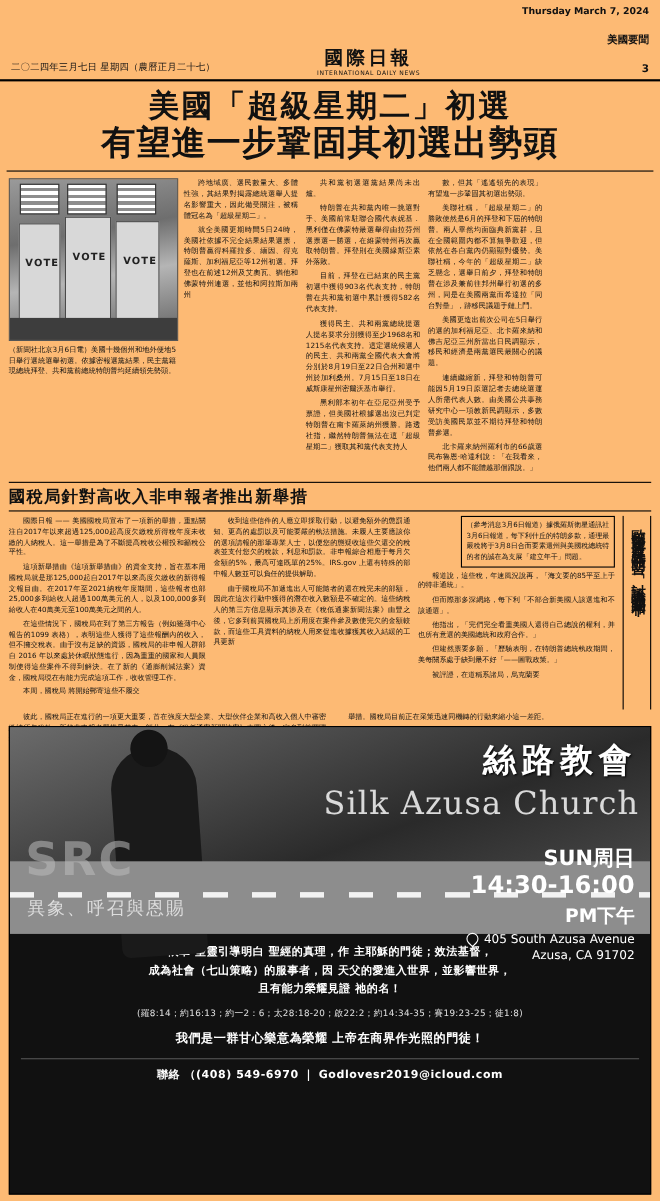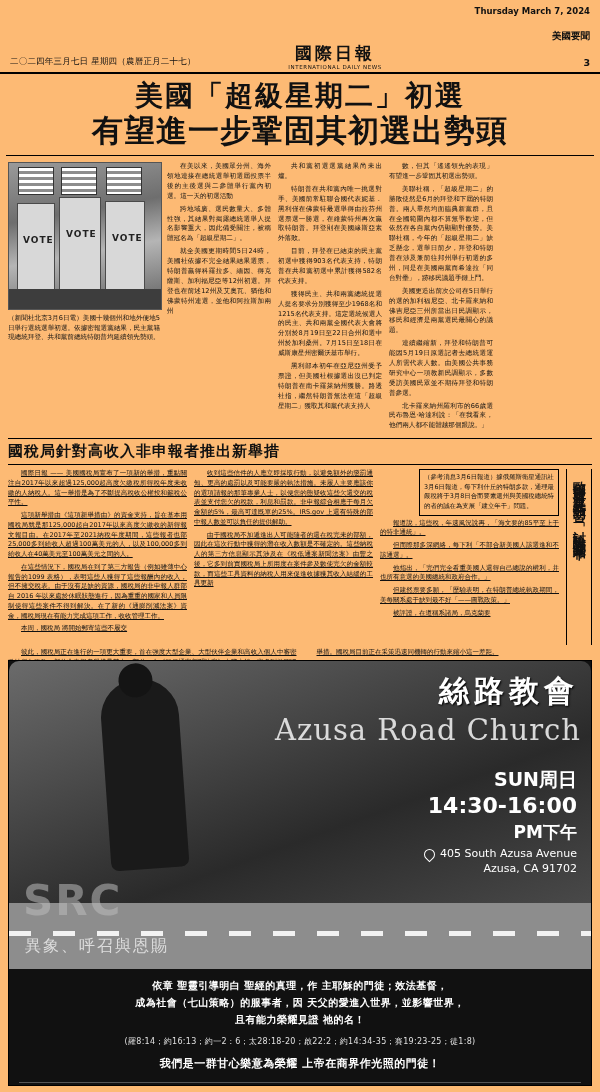--- a/index.html
+++ b/index.html
@@ -39,27 +39,27 @@
 
   .col{font-size:6.6px;line-height:1.5;text-align:justify;}
   .col p{margin:0 0 3px 0;text-indent:13px;}
   .tcol{width:104px;flex:0 0 104px;}
 
   
   .sec2{padding:4px 8px 0 8px;}
   .sec2-title{font-family:"DejaVu Serif","Liberation Serif",serif;font-weight:bold;font-size:15px;letter-spacing:1px;border-top:1.5px solid #000;border-bottom:1px solid #000;padding:3px 0 3px 0;margin-bottom:4px;}
   .sec2-cols{display:flex;gap:7px;}
   .sec2-cols .c{flex:1;font-size:6.5px;line-height:1.5;text-align:justify;}
-  .sec2-cols .c p{margin:0 0 3px 0;text-indent:13px;text-decoration:underline;}
+  .sec2-cols .c p{margin:0 0 3px 0;text-indent:13px;}
   .vtitle{writing-mode:vertical-rl;text-orientation:upright;font-family:"DejaVu Serif","Liberation Serif",serif;font-weight:bold;font-size:13px;letter-spacing:3px;border-left:1px solid #000;border-right:1px solid #000;padding:2px 3px;height:172px;}
   .boxed{border:1px solid #000;padding:3px 4px;font-size:6.4px;line-height:1.5;text-align:justify;margin-bottom:3px;margin-left:39px;}
 
   
   .ad{position:absolute;left:8px;right:8px;bottom:6px;height:424px;border:1px solid #000;background:#111;color:#fff;overflow:hidden;}
-  .ad-top{position:relative;height:308px;background:linear-gradient(160deg,#6b6b6b,#2a2a2a 55%,#555 100%);border-radius:10px;}
+  .ad-top{position:relative;height:188px;background:linear-gradient(160deg,#6b6b6b,#2a2a2a 55%,#555 100%);}
   .ad-figure{position:absolute;left:96px;top:18px;width:78px;height:190px;background:#1a1a1a;border-radius:38px 38px 8px 8px;transform:rotate(-4deg);}
   .ad-figure:after{content:"";position:absolute;left:20px;top:-16px;width:34px;height:34px;background:#141414;border-radius:50%;}
   .ad-path{position:absolute;left:0;bottom:0;width:100%;height:66px;background:#8d8d8d;}
   .ad-path:after{content:"";position:absolute;left:0;top:28px;width:100%;height:5px;background:repeating-linear-gradient(90deg,#f2f2f2 0 22px,transparent 22px 44px);}
   .ad-cn{position:absolute;right:12px;top:10px;font-family:"DejaVu Serif","Liberation Serif",serif;font-size:30px;font-weight:bold;letter-spacing:5px;text-shadow:1px 1px 2px #000;}
   .ad-en{position:absolute;right:10px;top:52px;font-family:"DejaVu Serif","Liberation Serif",serif;font-size:29px;letter-spacing:1px;color:#e8e8e8;opacity:.92;}
   .ad-sun{position:absolute;right:14px;top:106px;font-size:19px;font-weight:bold;}
   .ad-time{position:absolute;right:14px;top:132px;font-size:22px;font-weight:bold;}
   .ad-pm{position:absolute;right:14px;top:160px;font-size:17px;font-weight:bold;}
   .ad-addr{position:absolute;right:14px;top:186px;font-size:11px;text-align:right;line-height:1.35;}
@@ -107,21 +107,20 @@
         <div class="booth b3"></div>
         <div class="vote v1">VOTE</div>
         <div class="vote v2">VOTE</div>
         <div class="vote v3">VOTE</div>
         <div class="ground"></div>
       </div>
       <div class="cap">（新聞社北京3月6日電）美國十幾個州和地外便地5日舉行選統選舉初選。依據密報選黨結果，民主黨籍現總統拜登、共和黨前總統特朗普均延續領先勢頭。</div>
     </div>
 
     <div class="col tcol">
-      <p>在美以來，美國眾分州、海外領地連接在總統選舉初選屆投票半後的主後選與二參體舉行黨內初選。這一天的初選活動</p>
       <p>跨地域廣、選民數量大、多體性強，其結果對揭露總統選舉人提名影響重大，因此備受關注，被稱體冠名為「超級星期二」。</p>
       <p>就全美國更期時間5日24時，美國社依據不完全結果結果選票，特朗普贏得科羅拉多、緬因、得克薩斯、加利福尼亞等12州初選。拜登也在前述12州及艾奧瓦、猶他和佛蒙特州連選，並他和阿拉斯加兩州</p>
     </div>
 
     <div class="col tcol">
       <p>共和黨初選選黨結果尚未出爐。</p>
       <p>特朗普在共和黨內唯一挑選對手、美國前常駐聯合國代表妮基．黑利僅在佛蒙特最選舉得由拉芬州選票選一勝選，在維蒙特州再次贏取特朗普。拜登則在美國緣斯亞素外落敗。</p>
       <p>目前，拜登在已結束的民主黨初選中獲得903名代表支持，特朗普在共和黨初選中累計獲得582名代表支持。</p>
       <p>獲得民主、共和兩黨總統提選人提名要求分別獲得至少1968名和1215名代表支持。這定選統候選人的民主、共和兩黨全國代表大會將分別於8月19日至22日合州和選中州於加利桑州。7月15日至18日在威斯康星州密爾沃基市舉行。</p>
       <p>黑利部本初年在亞尼亞州受予票證，但美國社根據選出沒已判定特朗普在南卡羅萊納州獲勝。路透社指，繼然特朗普無法在這「超級星期二」獲取其和黨代表支持人</p>
@@ -169,21 +168,21 @@
         <p>國稅局正在進行各種努力，以改善被監視領域的稅合公規性，這些領域在《通案新聞法案》資助之能，該繼續沒有足够的資源。</p>
       </div>
     </div>
   </div>
 
   <div class="ad">
     <div class="ad-top">
       <div class="ad-figure"></div>
       <div class="ad-path"></div>
       <div class="ad-cn">絲路教會</div>
-      <div class="ad-en">Azusa Road Church</div>
+      <div class="ad-en">Silk Azusa Church</div>
       <div class="ad-sun">SUN周日</div>
       <div class="ad-time">14:30-16:00</div>
       <div class="ad-pm">PM下午</div>
       <div class="ad-addr">
         <span class="pin"></span><span>405 South Azusa Avenue</span><br>
         <span>Azusa, CA 91702</span>
       </div>
       <div class="ad-src">SRC</div>
       <div class="ad-tag">異象、呼召與恩賜</div>
     </div>

